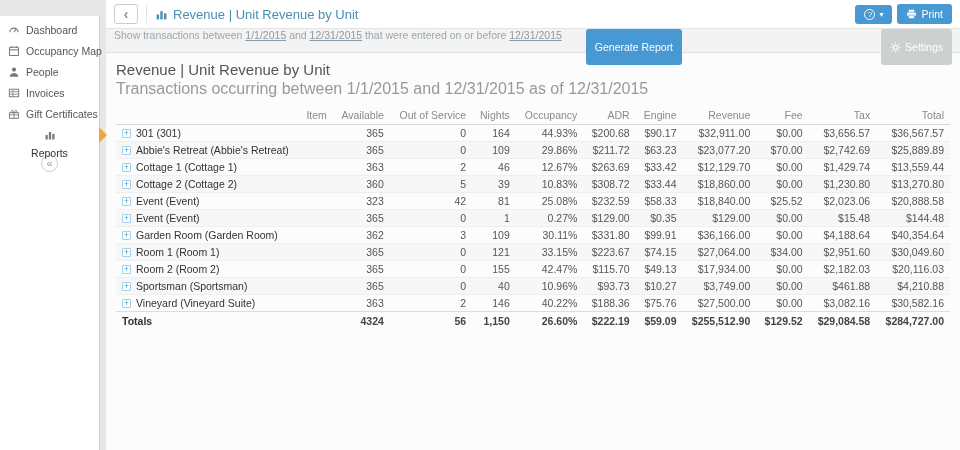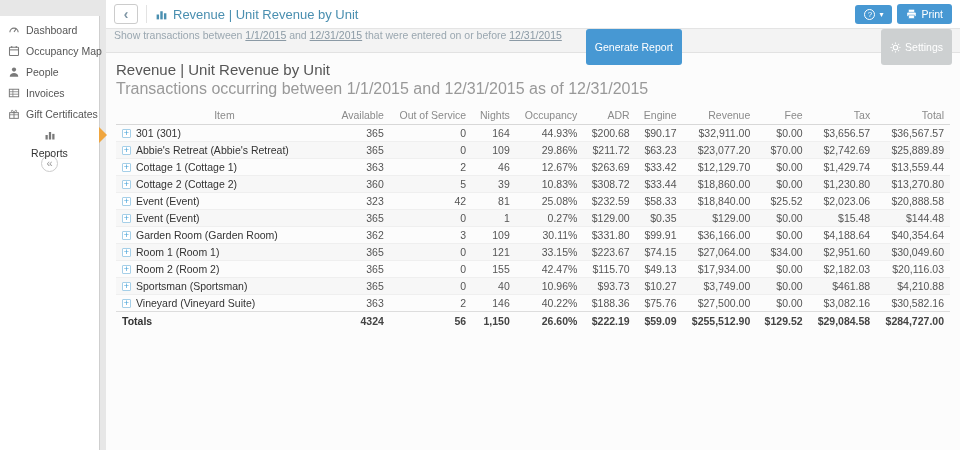--- a/index.html
+++ b/index.html
@@ -46,21 +46,21 @@
   .filter-text a { color:#8b9aa5; text-decoration:underline; cursor:pointer; }
   .filterbar .btn { padding:12px 9px; }
   .filterbar .spacer { flex:1; }
 
   .report { padding:8px 10px 0; }
   .report h1 { font-size:15px; font-weight:normal; color:#555; margin-bottom:2px; }
   .subtitle { font-size:16px; color:#999; margin-bottom:8px; }
 
   table { width:100%; border-collapse:collapse; font-size:10.5px; }
   th { color:#8a8a8a; font-weight:normal; text-align:right; padding:3px 6px; border-bottom:1px solid #d8d8d8; white-space:nowrap; }
-  th.col-item { text-align:center; width:26%; }
+  th.col-item { text-align:right; width:26%; }
   td { padding:2px 6px; color:#555; text-align:right; border-top:1px solid #efefef; white-space:nowrap; }
   td.col-item { text-align:left; color:#333; }
   tbody tr:nth-child(even) { background:#f7f7f7; }
   tfoot td { font-weight:bold; color:#444; border-top:1px solid #ddd; padding:3px 6px; }
   .expander { display:inline-block; width:9px; height:9px; border:1px solid #a5cfe8; border-radius:1px;
               color:#4aa3d8; font-size:9px; line-height:7px; text-align:center; margin-right:5px;
               background:#fff; cursor:pointer; vertical-align:1px; }
 </style>
 </head>
 <body>

